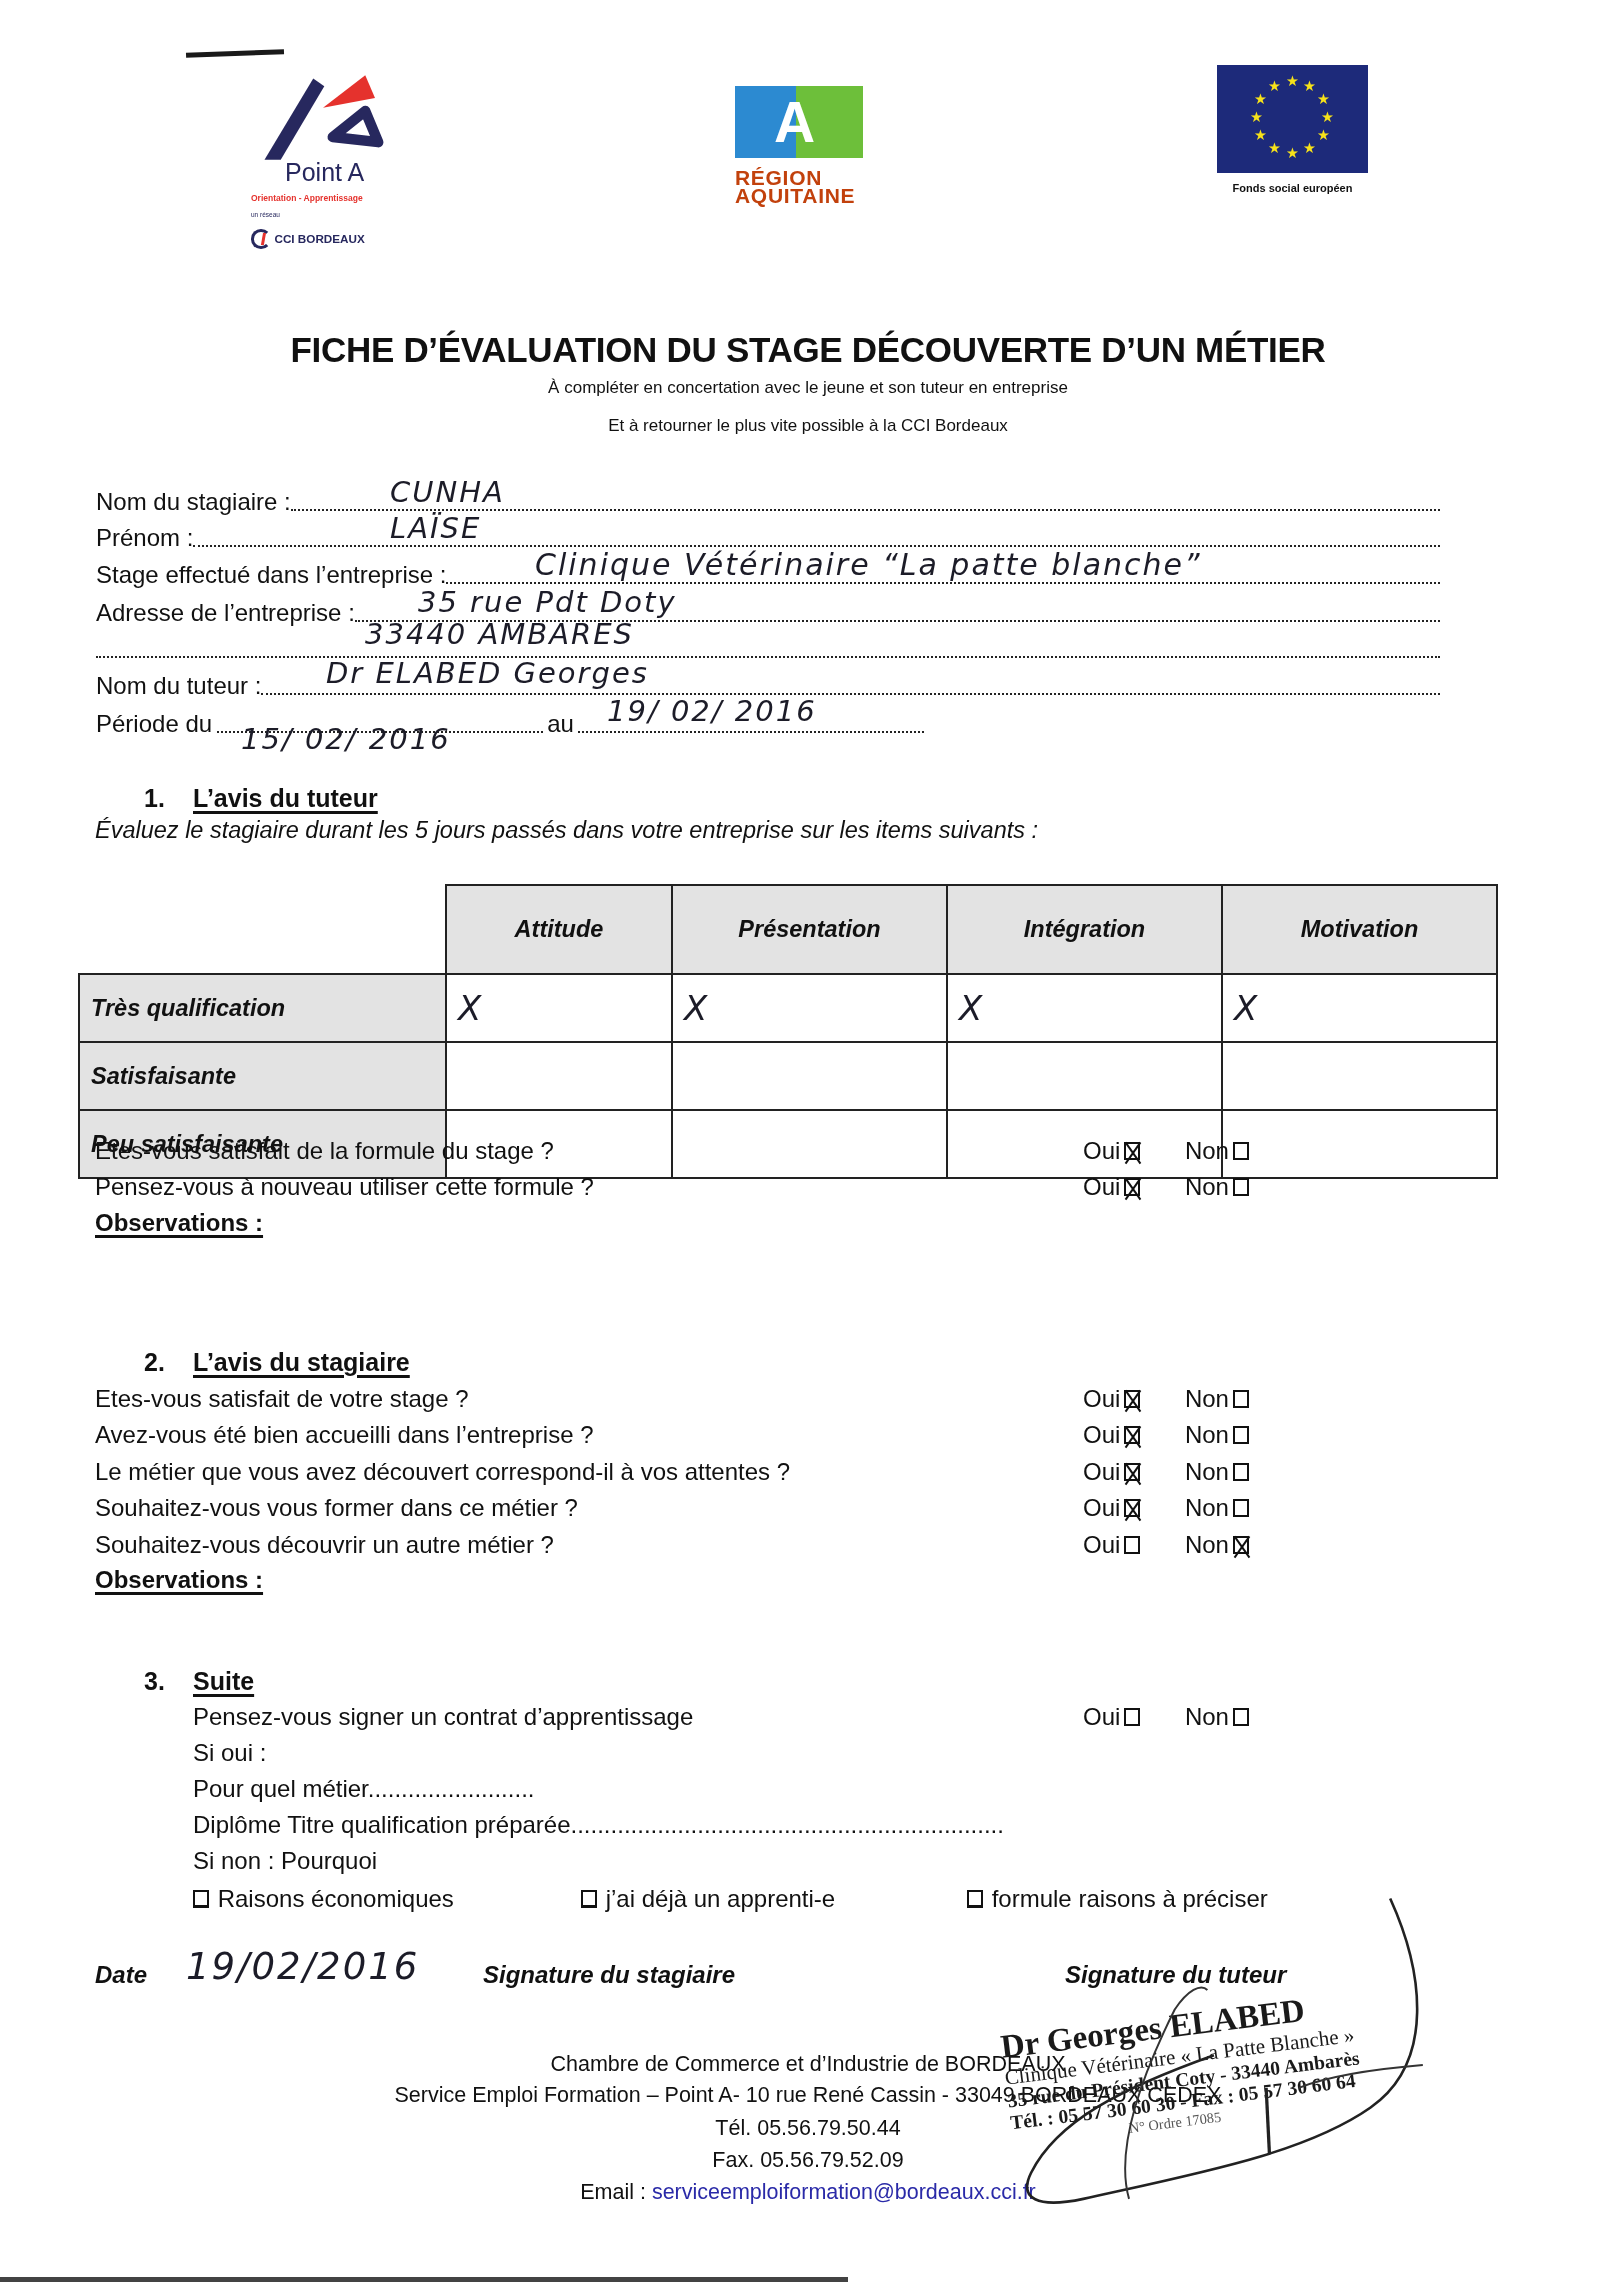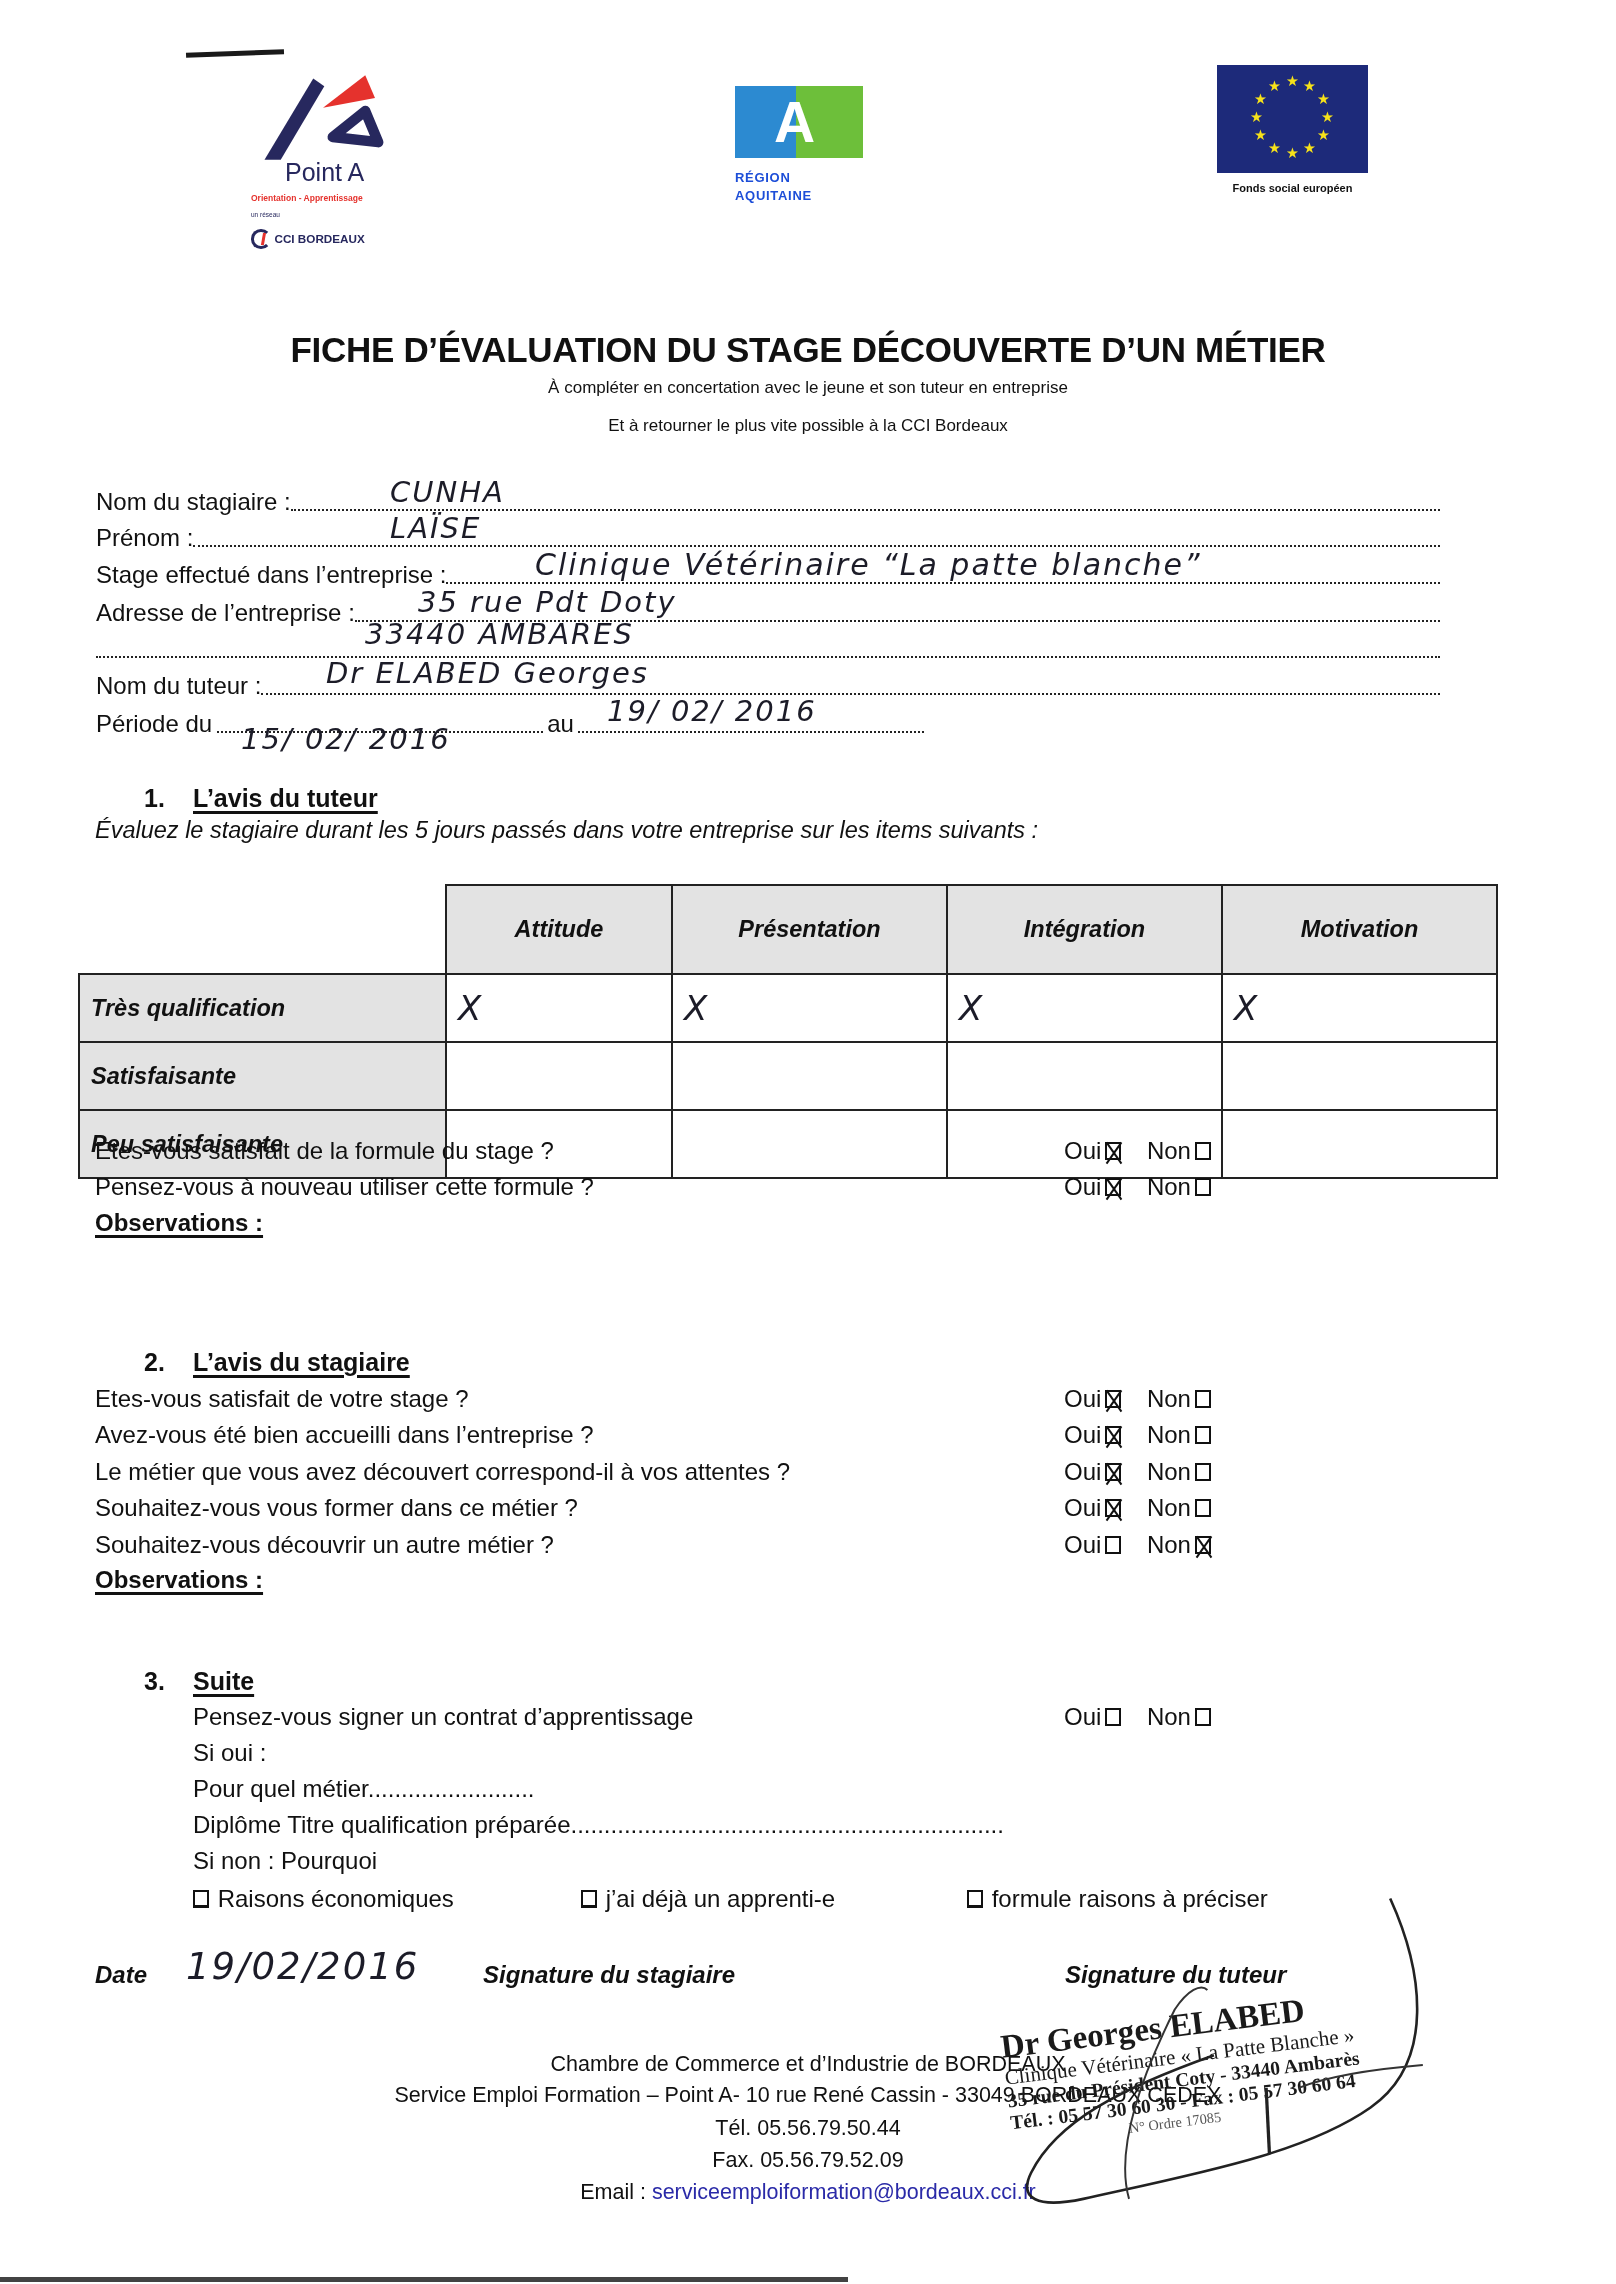--- a/index.html
+++ b/index.html
@@ -15,21 +15,21 @@
   .pa-sub { position: absolute; left: 0; top: 121px; font-size: 8.5px; font-weight: bold; color: #e5322d; white-space: nowrap; }
   .pa-res { position: absolute; left: 0; top: 139px; font-size: 6.5px; color: #27285e; }
   .pa-cci { position: absolute; left: 0; top: 157px; display: flex; align-items: center; gap: 3.9px; font-size: 11.7px; font-weight: bold; color: #27285e; white-space: nowrap; }
   .cci-mark { width: 19.6px; height: 19.6px; border: 3.3px solid #27285e; border-right-color: transparent; border-radius: 50%; box-sizing: border-box; position: relative; }
   .cci-mark::after { content: ""; position: absolute; left: 7.8px; top: 1.3px; width: 3.3px; height: 11.7px; background: #e5322d; transform: skewX(-10deg); }
 
   .logo-region { left: 735px; top: 86px; width: 131px; height: 131px; }
   .region-box { position: absolute; left: 0; top: 0; width: 128px; height: 72px;
                 background: linear-gradient(90deg, #2c8ad1 0 48%, #6dbf3a 48% 100%); }
   .region-a { position: absolute; left: 39px; top: 6.5px; font-size: 57px; font-weight: bold; color: #fff; line-height: 59px; }
-  .region-txt { position: absolute; left: 0; top: 83px; font-size: 13px; font-weight: bold; color: #1d4ed8; line-height: 18px; letter-spacing: 0.7px; }
+  .region-txt { position: absolute; left: 0; top: 83px; font-size: 21px; font-weight: bold; color: #c2410c; line-height: 18px; letter-spacing: 0.7px; }
 
   .logo-eu { left: 1217px; top: 65px; width: 157px; height: 144px; }
   .eu-flag { position: absolute; left: 0; top: 0; width: 151px; height: 108px; background: #1d2a7a; }
   .eu-star { position: absolute; color: #f7e21a; font-size: 14.4px; line-height: 14.4px; }
   .eu-txt { position: absolute; left: 0; top: 117px; width: 151px; text-align: center; font-size: 11px; font-weight: bold; color: #111; }
 
   
   .title { left: 0; top: 330px; width: 1616px; text-align: center; font-size: 35px; font-weight: bold; letter-spacing: -0.3px; }
   .subtitle { left: 0; width: 1616px; text-align: center; font-size: 17px; }
 
@@ -51,21 +51,21 @@
   table.eval th { background: #e3e3e3; height: 65px; }
   table.eval th.empty { background: transparent; border: none; }
   table.eval td.rowlbl { background: #e3e3e3; width: 343px; }
   table.eval td.cell { background: #fff; }
   .col-a { width: 202px; } .col-p { width: 251px; } .col-i { width: 251px; } .col-m { width: 251px; }
   .mark { font-family: "DejaVu Sans", sans-serif; font-style: italic; font-weight: normal; font-size: 34px; color: #1c1c28; }
 
   
   .q { left: 95px; font-size: 24px; white-space: nowrap; }
   .yn { left: 1064px; font-size: 24px; white-space: nowrap; display: flex; align-items: center; }
-  .yn .lab { margin-right: 3.9px; }
+  .yn .lab { margin-right: 3.9px; margin-left: 19px; }
   .box { display: inline-block; width: 15.7px; height: 18px; border: 2px solid #111; box-sizing: border-box; position: relative; margin-right: 26px; background: #fff; }
   .box.checked::before, .box.checked::after { content: ""; position: absolute; left: 5.9px; top: -3.9px; width: 2px; height: 26px; background: #111; }
   .box.checked::before { transform: rotate(35deg); }
   .box.checked::after { transform: rotate(-35deg); }
   .obs { left: 95px; font-size: 24px; font-weight: bold; text-decoration: underline; text-decoration-thickness: 2.6px; text-underline-offset: 3.9px; }
 
   .sq-opt { font-size: 24px; white-space: nowrap; display: flex; align-items: center; }
   .sq { display: inline-block; width: 15.7px; height: 18px; border: 2px solid #111; border-bottom-width: 3.9px; box-sizing: border-box; margin-right: 9px; }
 
   .sig-label { font-size: 24px; font-weight: bold; font-style: italic; }

